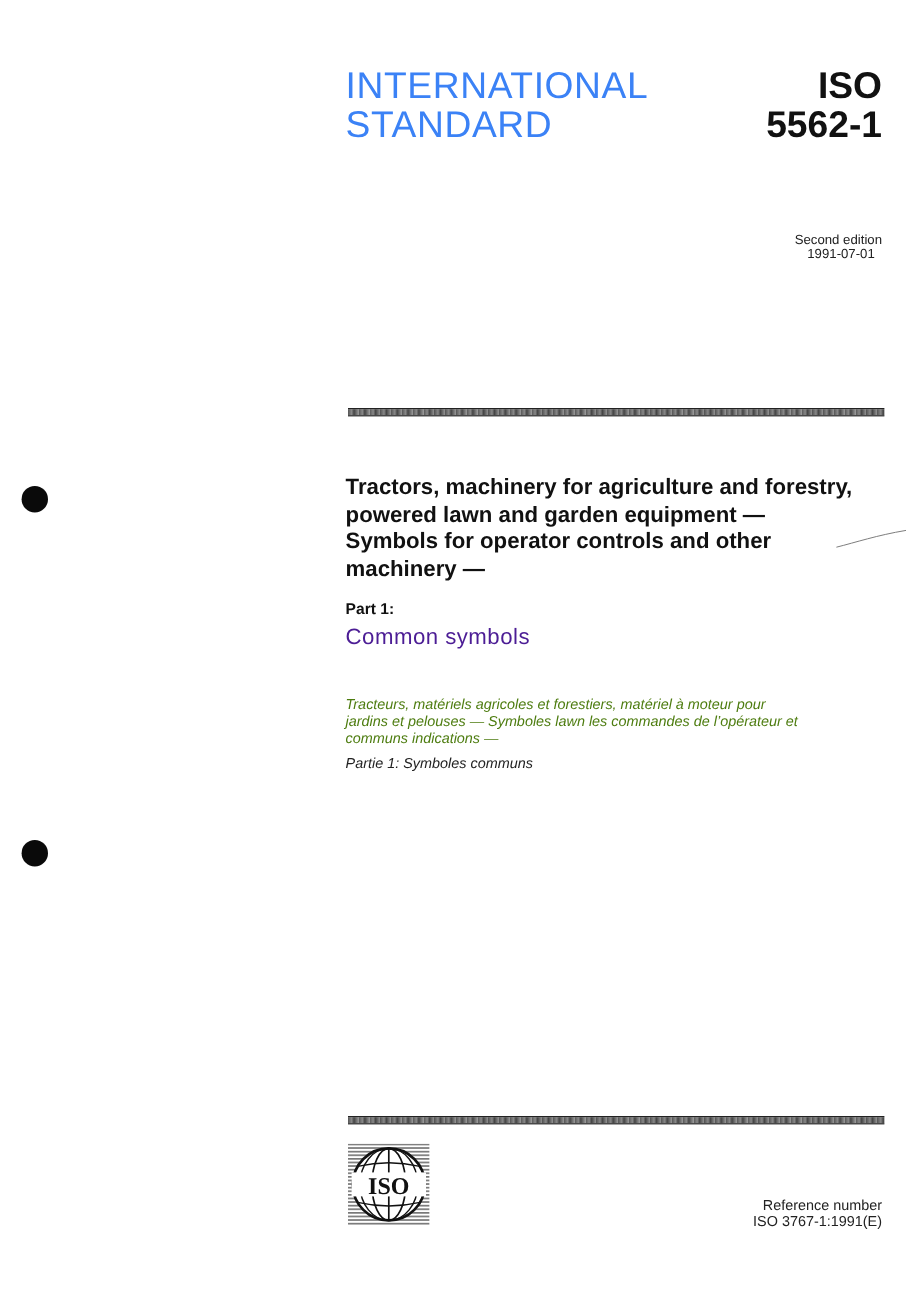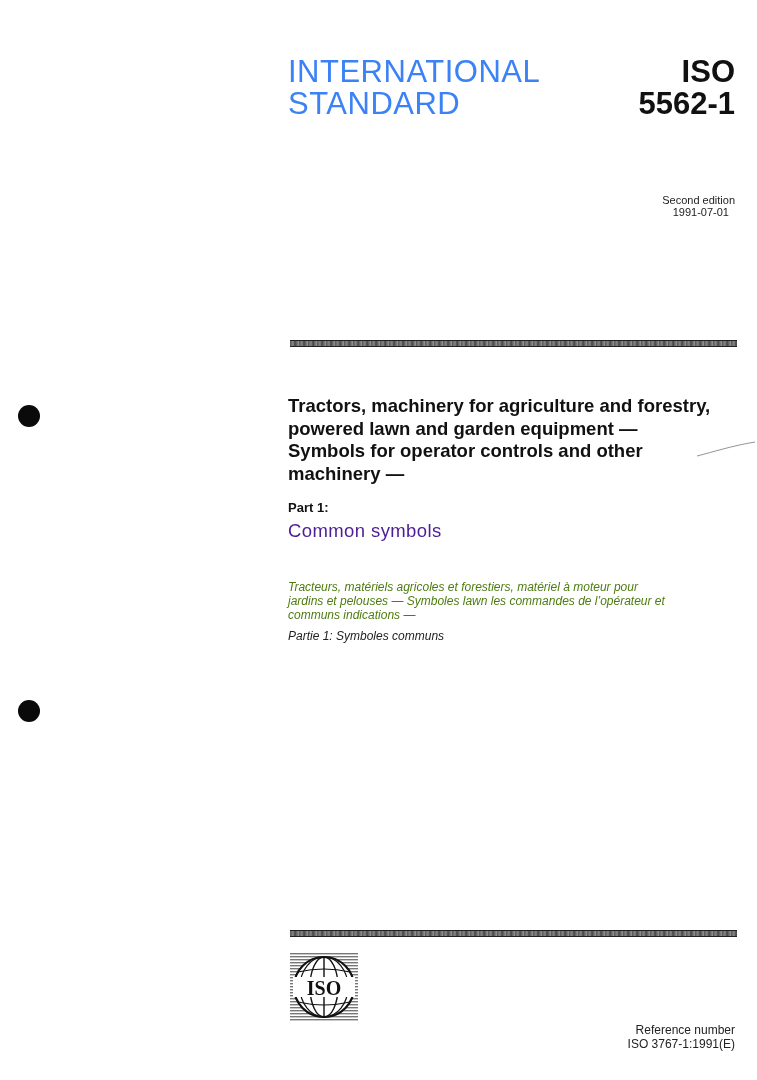--- a/index.html
+++ b/index.html
@@ -132,21 +132,20 @@
       height: 68px;
     }
 
     .ref {
       right: 22px;
       top: 997px;
       text-align: right;
       font-size: 12px;
       line-height: 14px;
       color: #222;
-      margin-top: 26px;
     }
   </style>
 </head>
 <body>
 
 <div class="hole" style="left:18px; top:405px;"></div>
 <div class="hole" style="left:18px; top:700px;"></div>
 
 <div class="abs hdr-left">
   <div>INTERNATIONAL</div>

